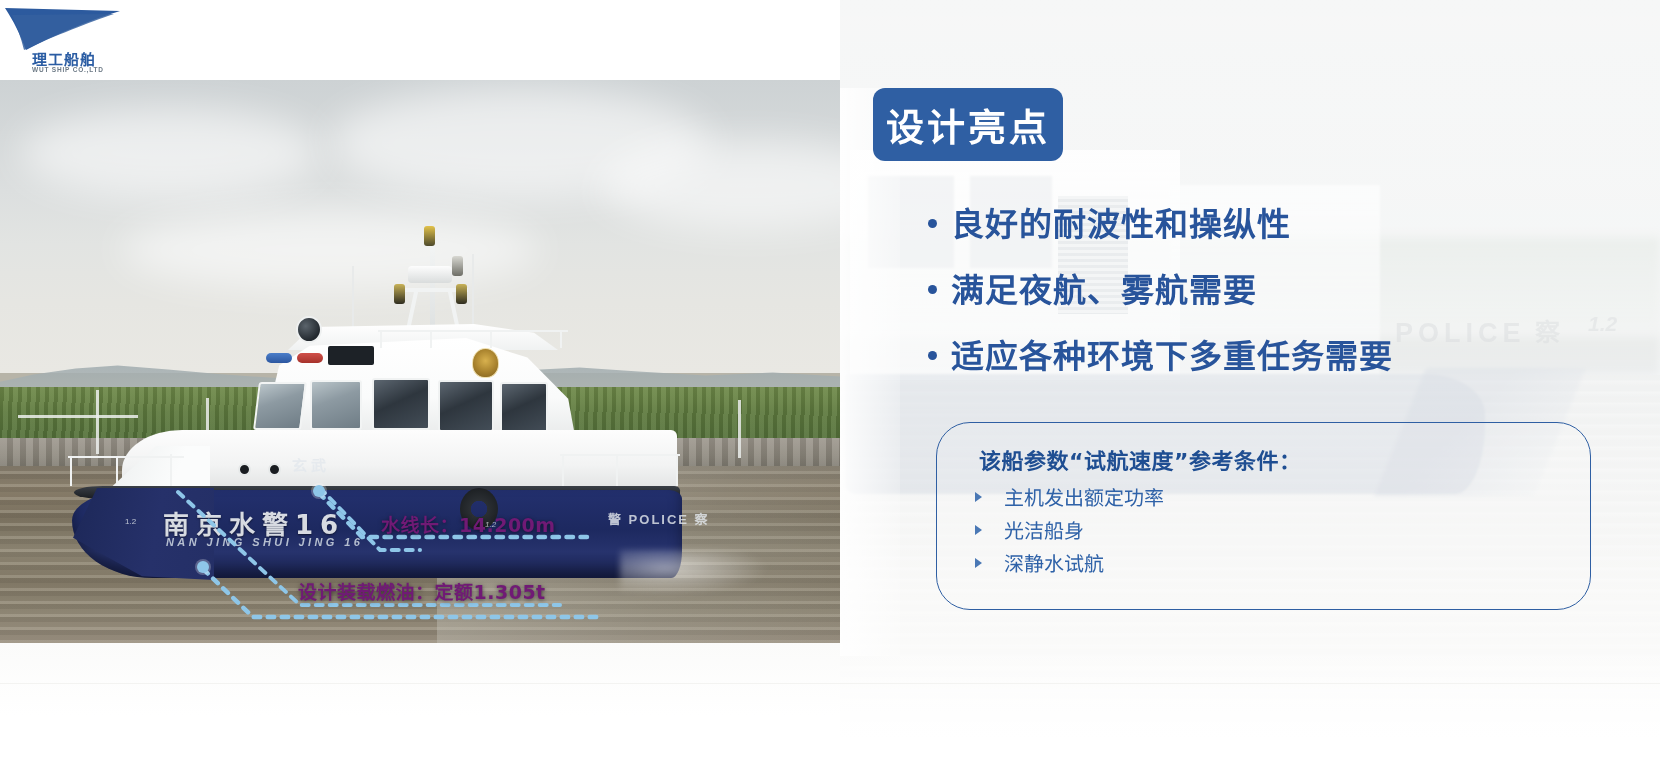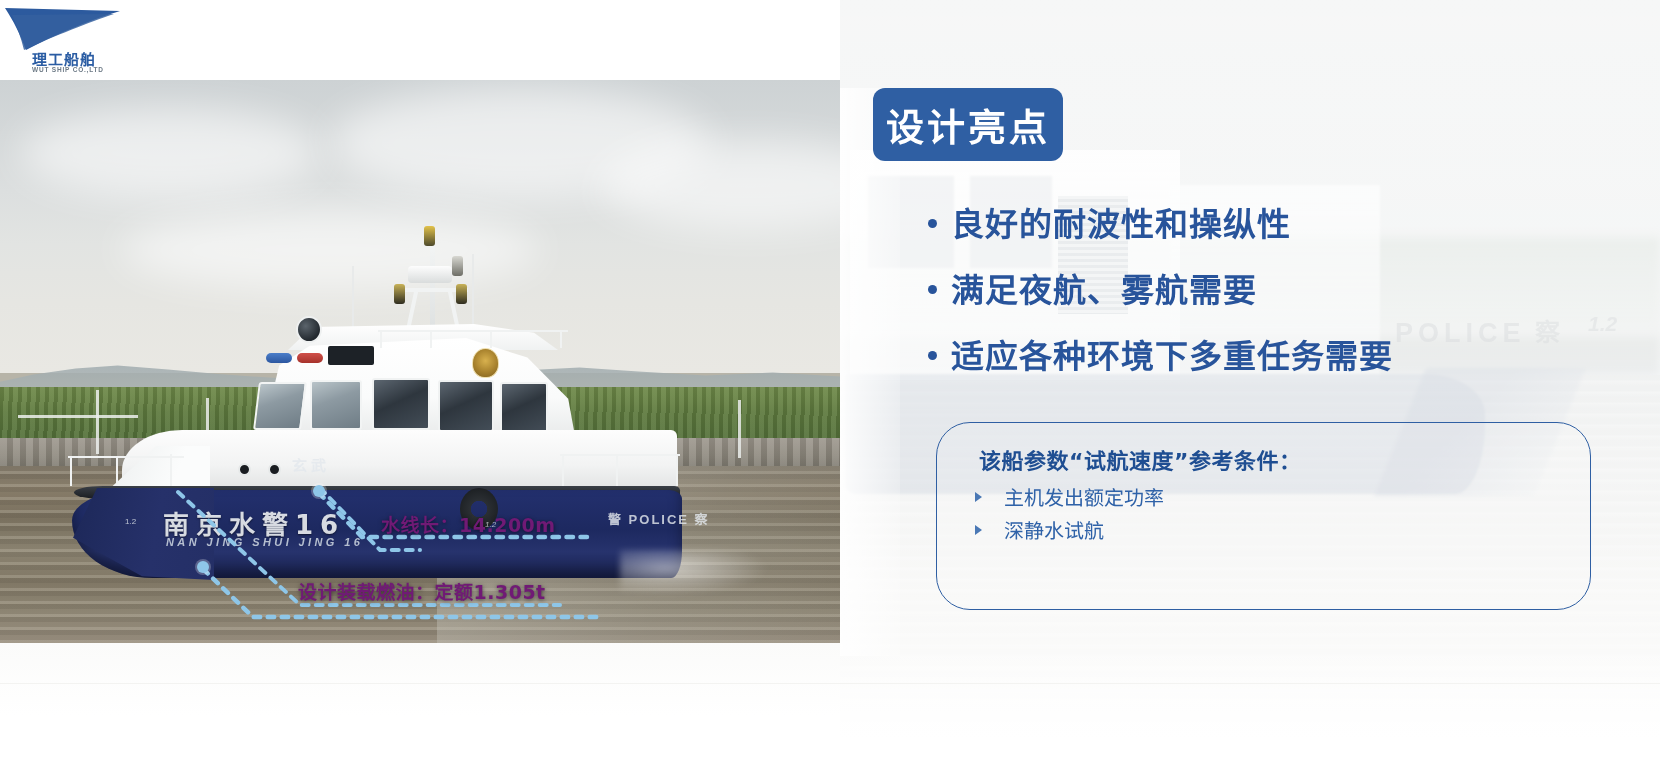--- a/index.html
+++ b/index.html
@@ -705,19 +705,23 @@
 
     <div class="note-box">
       <div class="note-title">该船参数“试航速度”参考条件：</div>
       <div class="note-list">
         <div class="note-item">
           <span class="tri"></span>
           <span>主机发出额定功率</span>
         </div>
         <div class="note-item">
           <span class="tri"></span>
+          <span>光洁船身</span>
+        </div>
+        <div class="note-item">
+          <span class="tri"></span>
           <span>深静水试航</span>
         </div>
       </div>
     </div>
 
   </div>
 </div>
 
 </body></html>

